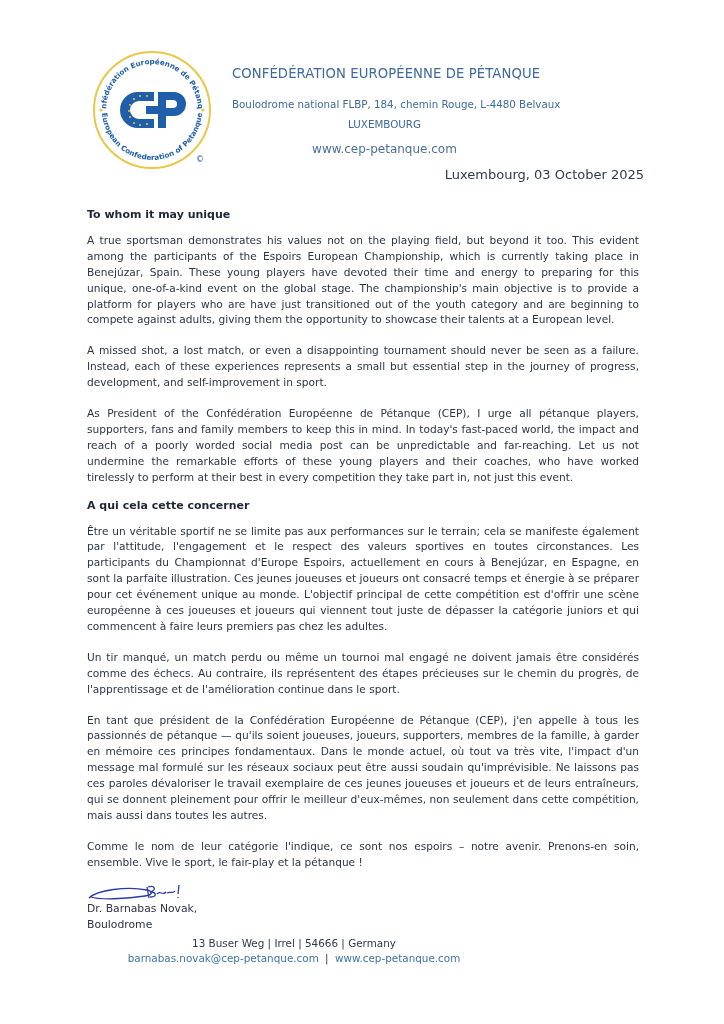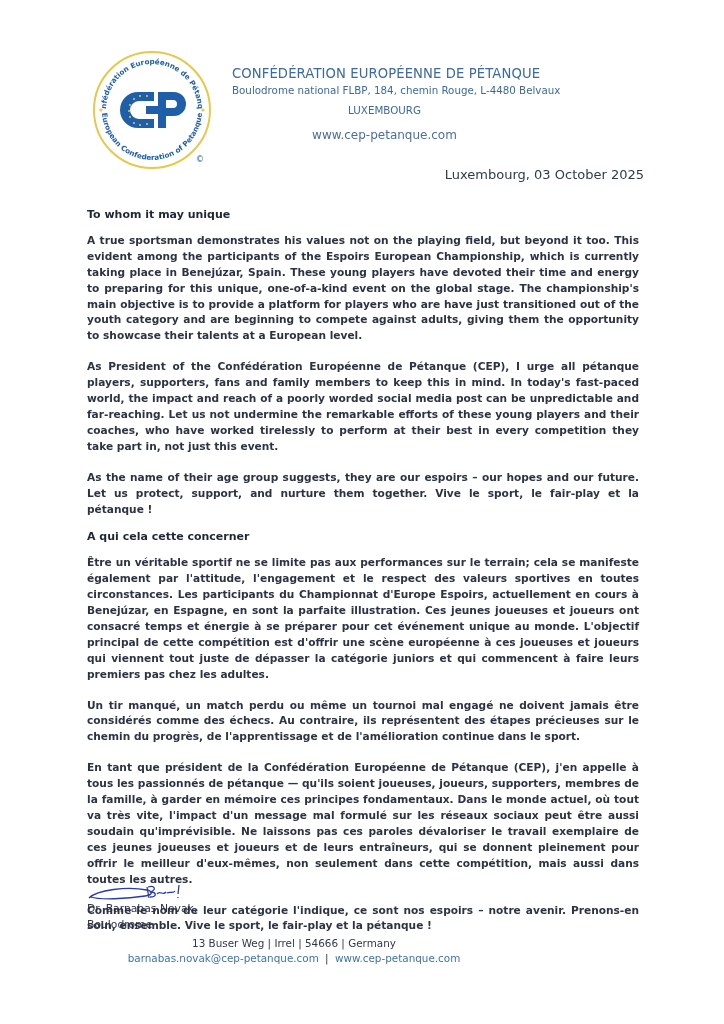--- a/index.html
+++ b/index.html
@@ -1,27 +1,27 @@
 <!DOCTYPE html>
 <html><head>
   <meta charset="utf-8">
   <style>
     html, body { margin: 0; padding: 0; background: #ffffff; }
     body { width: 724px; height: 1024px; position: relative; overflow: hidden;
       font-family: "DejaVu Sans", sans-serif; color: #2a3040; }
     .logo { position: absolute; left: 88px; top: 46px; width: 128px; height: 128px; }
     .letterhead { position: absolute; left: 232px; top: 66px; width: 305px; text-align: center; color: #3d6a9e; }
     .lh-title { font-size: 13.2px; letter-spacing: 0.1px; white-space: nowrap; }
-    .lh-address { font-size: 10.3px; margin-top: 3px; white-space: nowrap; }
+    .lh-address { font-size: 10.3px; margin-top: 17px; white-space: nowrap; }
     .lh-country { font-size: 10.3px; margin-top: 8px; }
     .lh-web { font-size: 12px; margin-top: 12px; color: #4c6f99; }
     .date { position: absolute; right: 80px; top: 167px; font-size: 13px; color: #2f3a4f; }
     .content { position: absolute; left: 87px; top: 207px; width: 552px; font-size: 10.6px; line-height: 15.9px; color: #2d3344; }
     .content h2 { font-size: 11px; font-weight: bold; margin: 0 0 10px 0; color: #1f2636; }
-    .content p { margin: 0 0 15px 0; text-align: justify; font-weight: bold; }
+    .content p { margin: 0 0 15px 0; text-align: justify; }
     .content h2.second { margin-top: -3px; }
     .signature { position: absolute; left: 87px; top: 882px; width: 95px; height: 20px; }
     .sig-name { position: absolute; left: 87px; top: 901px; font-size: 10.8px; line-height: 15.5px; color: #2d3344; }
     .footer { position: absolute; left: 0; width: 588px; top: 936px; text-align: center; font-size: 10.4px; line-height: 14.5px; color: #30384a; }
     .footer .contact { color: #3f73a8; }
     .footer .sep { color: #30384a; margin: 0 3px; }
   </style>
 </head>
 <body>
 
@@ -63,22 +63,22 @@
   <div class="lh-address">Boulodrome national FLBP, 184, chemin Rouge, L-4480 Belvaux</div>
   <div class="lh-country">LUXEMBOURG</div>
   <div class="lh-web">www.cep-petanque.com</div>
 </div>
 
 <div class="date">Luxembourg, 03 October 2025</div>
 
 <div class="content">
   <h2>To whom it may unique</h2>
   <p>A true sportsman demonstrates his values not on the playing field, but beyond it too. This evident among the participants of the Espoirs European Championship, which is currently taking place in Benejúzar, Spain. These young players have devoted their time and energy to preparing for this unique, one-of-a-kind event on the global stage. The championship's main objective is to provide a platform for players who are have just transitioned out of the youth category and are beginning to compete against adults, giving them the opportunity to showcase their talents at a European level.</p>
+  <p>A missed shot, a lost match, or even a disappointing tournament should never be seen as a failure. Instead, each of these experiences represents a small but essential step in the journey of progress, development, and self-improvement in sport.</p>
   <p>As President of the Confédération Européenne de Pétanque (CEP), I urge all pétanque players, supporters, fans and family members to keep this in mind. In today's fast-paced world, the impact and reach of a poorly worded social media post can be unpredictable and far-reaching. Let us not undermine the remarkable efforts of these young players and their coaches, who have worked tirelessly to perform at their best in every competition they take part in, not just this event.</p>
-  <p>As the name of their age group suggests, they are our espoirs – our hopes and our future. Let us protect, support, and nurture them together. Vive le sport, le fair-play et la pétanque !</p>
 
   <h2 class="second">A qui cela cette concerner</h2>
   <p>Être un véritable sportif ne se limite pas aux performances sur le terrain; cela se manifeste également par l'attitude, l'engagement et le respect des valeurs sportives en toutes circonstances. Les participants du Championnat d'Europe Espoirs, actuellement en cours à Benejúzar, en Espagne, en sont la parfaite illustration. Ces jeunes joueuses et joueurs  ont consacré temps et énergie à se préparer pour cet événement unique au monde. L'objectif principal de cette compétition est d'offrir une scène européenne à ces joueuses et joueurs qui viennent tout juste de dépasser la catégorie juniors et qui commencent à faire leurs premiers pas chez les adultes.</p>
   <p>Un tir manqué, un match perdu ou même un tournoi mal engagé ne doivent jamais être considérés comme des échecs. Au contraire, ils représentent des étapes précieuses sur le chemin du progrès, de l'apprentissage et de l'amélioration continue dans le sport.</p>
   <p>En tant que président de la Confédération Européenne de Pétanque (CEP), j'en appelle à tous les passionnés de pétanque — qu'ils soient joueuses, joueurs, supporters, membres de la famille, à garder en mémoire ces principes fondamentaux. Dans le monde actuel, où tout va très vite, l'impact d'un message mal formulé sur les réseaux sociaux peut être aussi soudain qu'imprévisible. Ne laissons pas ces paroles dévaloriser le travail exemplaire de ces jeunes joueuses et joueurs et de leurs entraîneurs, qui se donnent pleinement pour offrir le meilleur d'eux-mêmes, non seulement dans cette compétition, mais aussi dans toutes les autres.</p>
   <p>Comme le nom de leur catégorie l'indique, ce sont nos espoirs – notre avenir. Prenons-en soin, ensemble. Vive le sport, le fair-play et la pétanque !</p>
 </div>
 
 <svg class="signature" viewBox="0 0 95 20">
   <path d="M 2 16 C 10 8, 40 4, 60 8 C 66 9, 66 13, 58 14 C 40 17, 12 18, 4 15" fill="none" stroke="#2a3aa8" stroke-width="1.3"></path>

